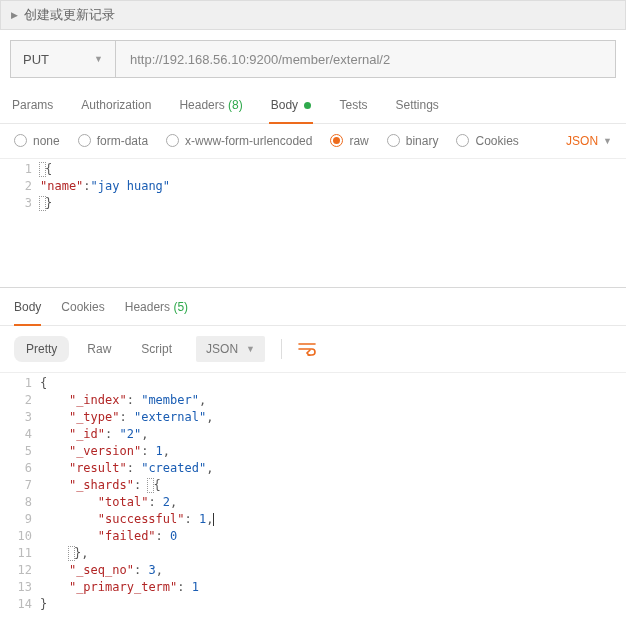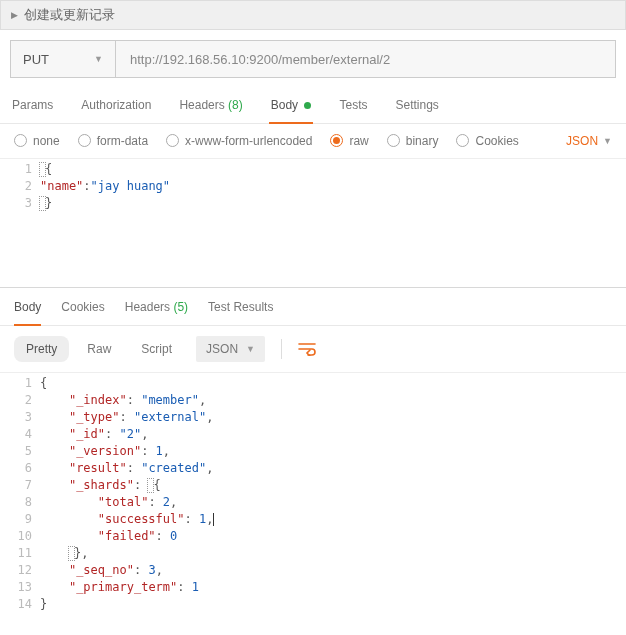--- a/index.html
+++ b/index.html
@@ -128,21 +128,20 @@
   </div>
 </div>
 
 <div class="resp-tabs">
   <div class="active">Body</div>
   <div>Cookies</div>
   <div>
     <span>Headers</span>
     <span class="tab-count">(5)</span>
   </div>
-  <div>Test Results</div>
 </div>
 
 <div class="view-bar">
   <div class="view-btn active">Pretty</div>
   <div class="view-btn">Raw</div>
   <div class="view-btn">Script</div>
   <div class="sel-btn">
     <span>JSON</span>
     <span class="sel-arrow">▼</span>
   </div>

